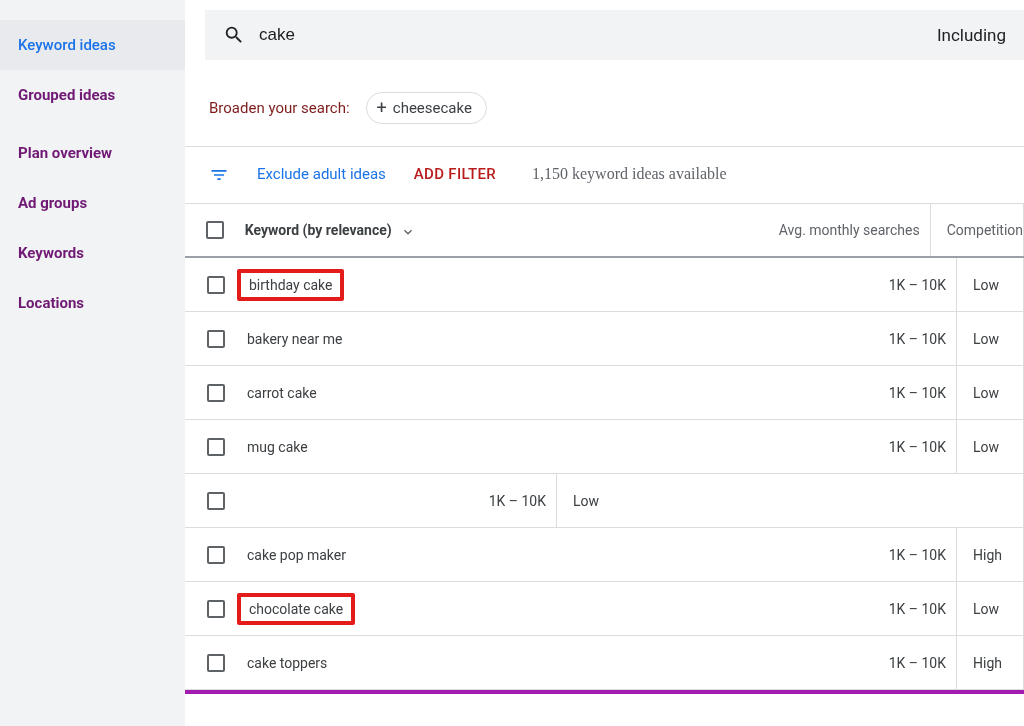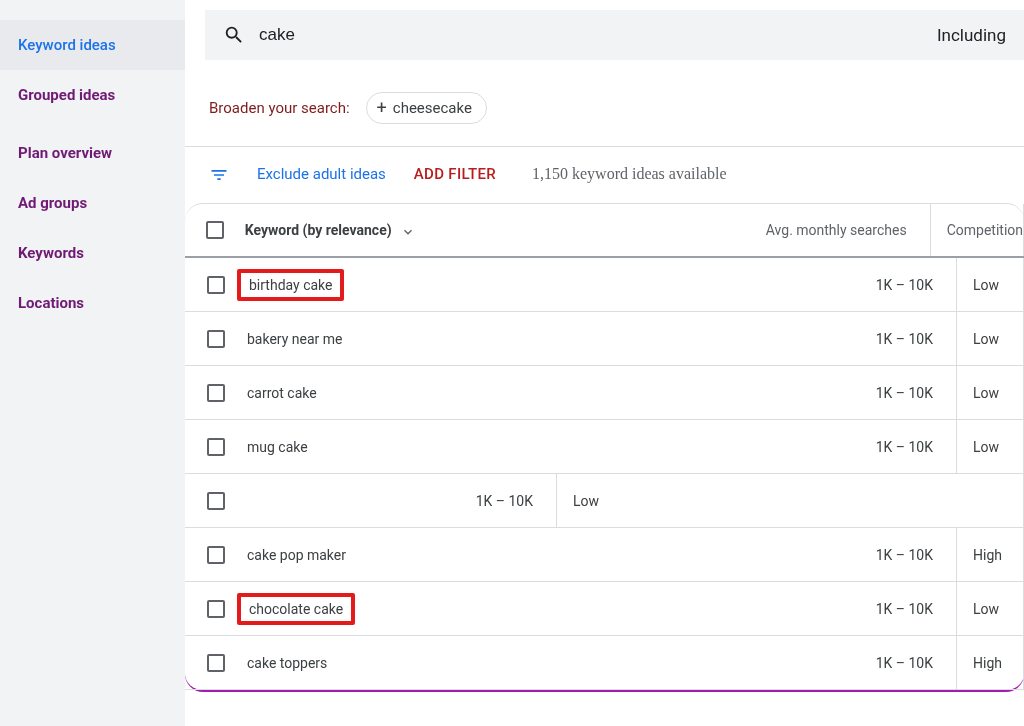--- a/index.html
+++ b/index.html
@@ -105,24 +105,23 @@
       cursor: pointer;
     }
     .ideas-count {
       color: #5f6368;
       font-size: 16px;
       margin-left: 8px;
       font-family: Liberation Serif, serif;
     }
     .table {
       border-top: 1px solid #dadce0;
-      border-bottom: 2px solid #a21caf;
+      border-bottom: 4px solid #a21caf;
       display: flex;
       flex-direction: column;
-      border-radius: 18px;
     }
     .thead {
       display: flex;
       border-bottom: 2px solid #9aa0a6;
       height: 54px;
       align-items: center;
       color: #5f6368;
       font-size: 14px;
     }
     .col-check {
@@ -137,21 +136,21 @@
       gap: 8px;
       padding-right: 12px;
     }
     .col-keyword.header {
       font-weight: 700;
       color: #3c4043;
     }
     .col-avg {
       width: 310px;
       text-align: right;
-      padding-right: 23px;
+      padding-right: 10px;
       border-right: 1px solid #dadce0;
       height: 100%;
       display: flex;
       align-items: center;
       justify-content: flex-end;
     }
     .col-comp {
       flex: 1;
       padding-left: 16px;
       border-right: 1px solid #dadce0;

